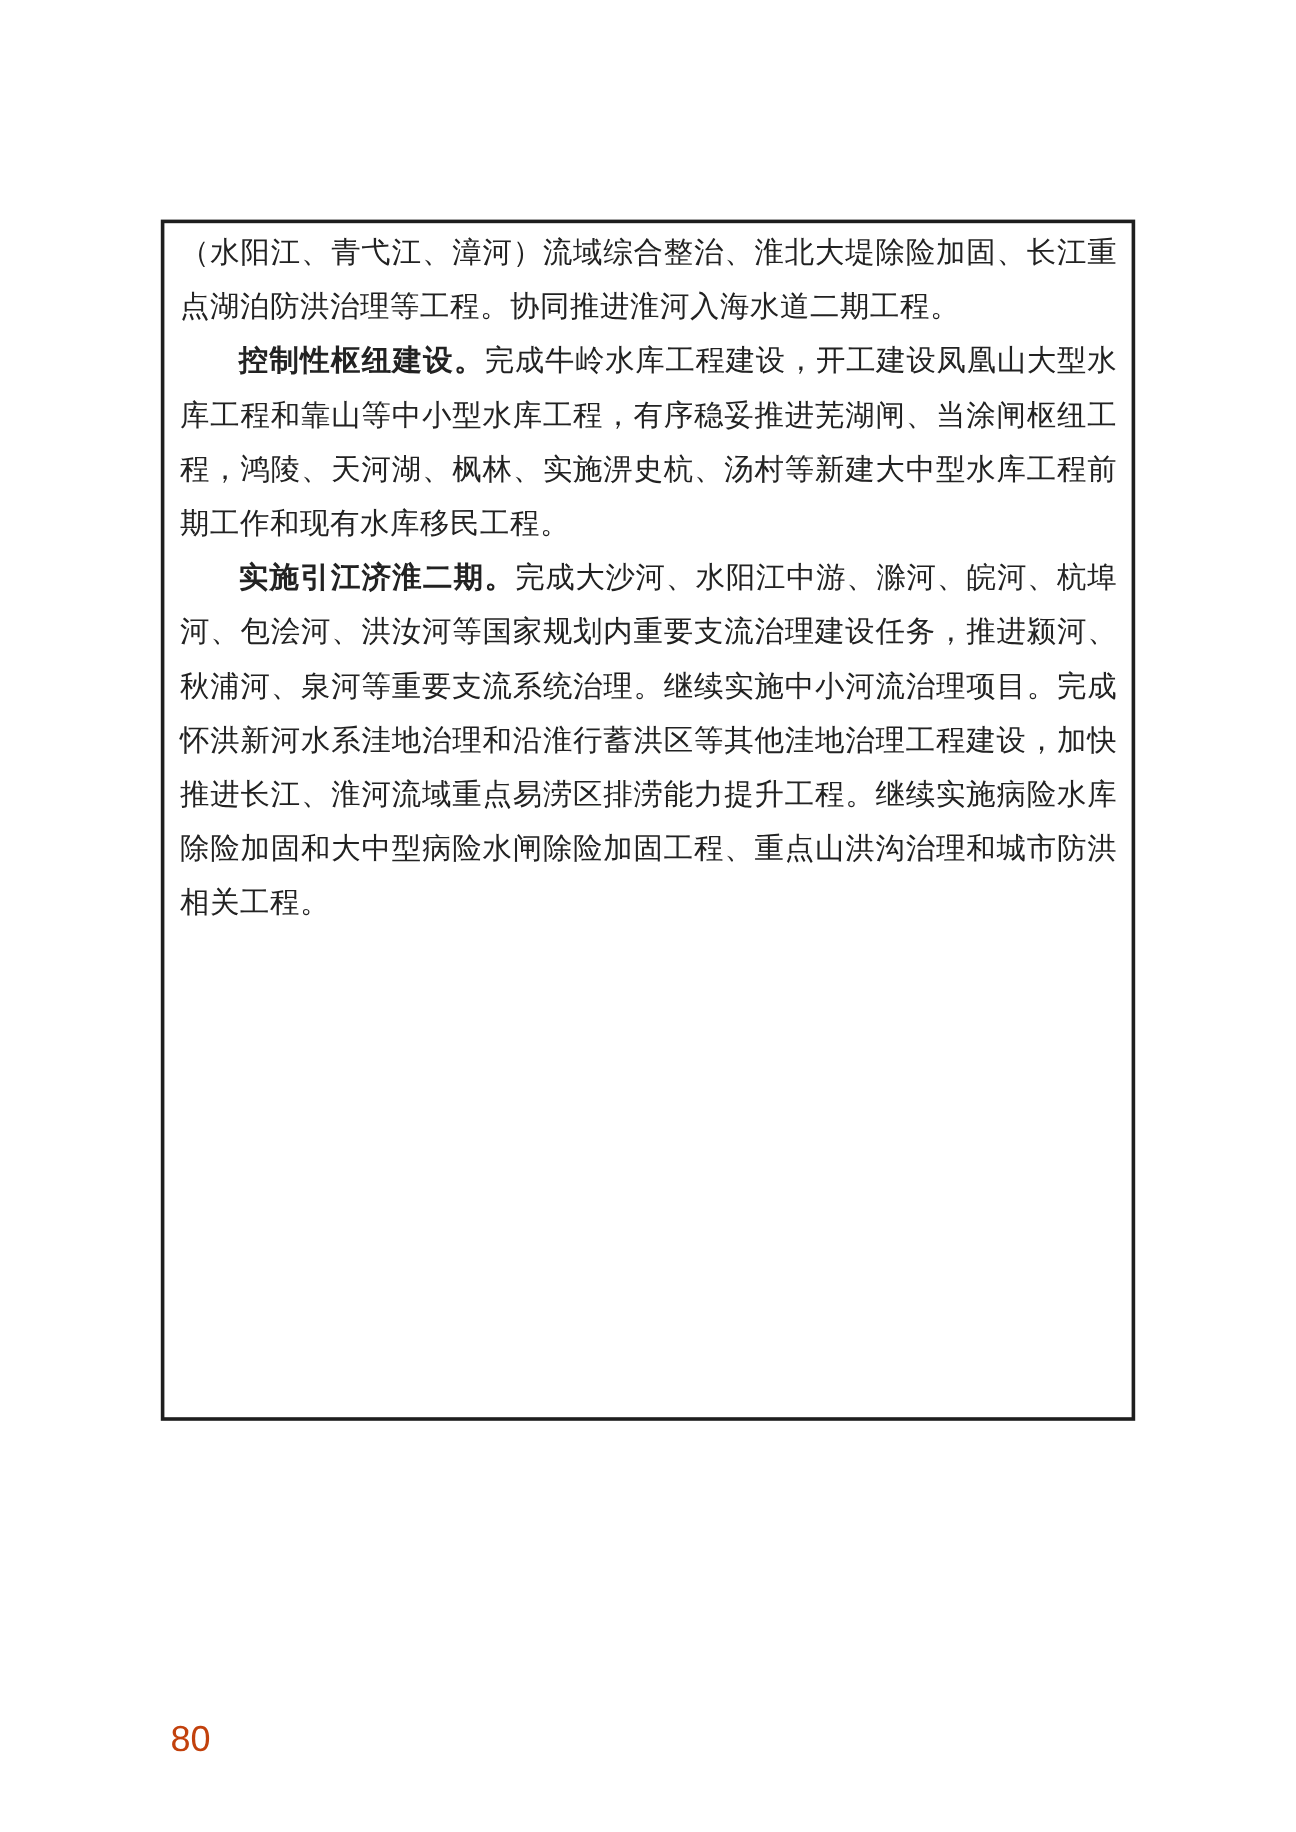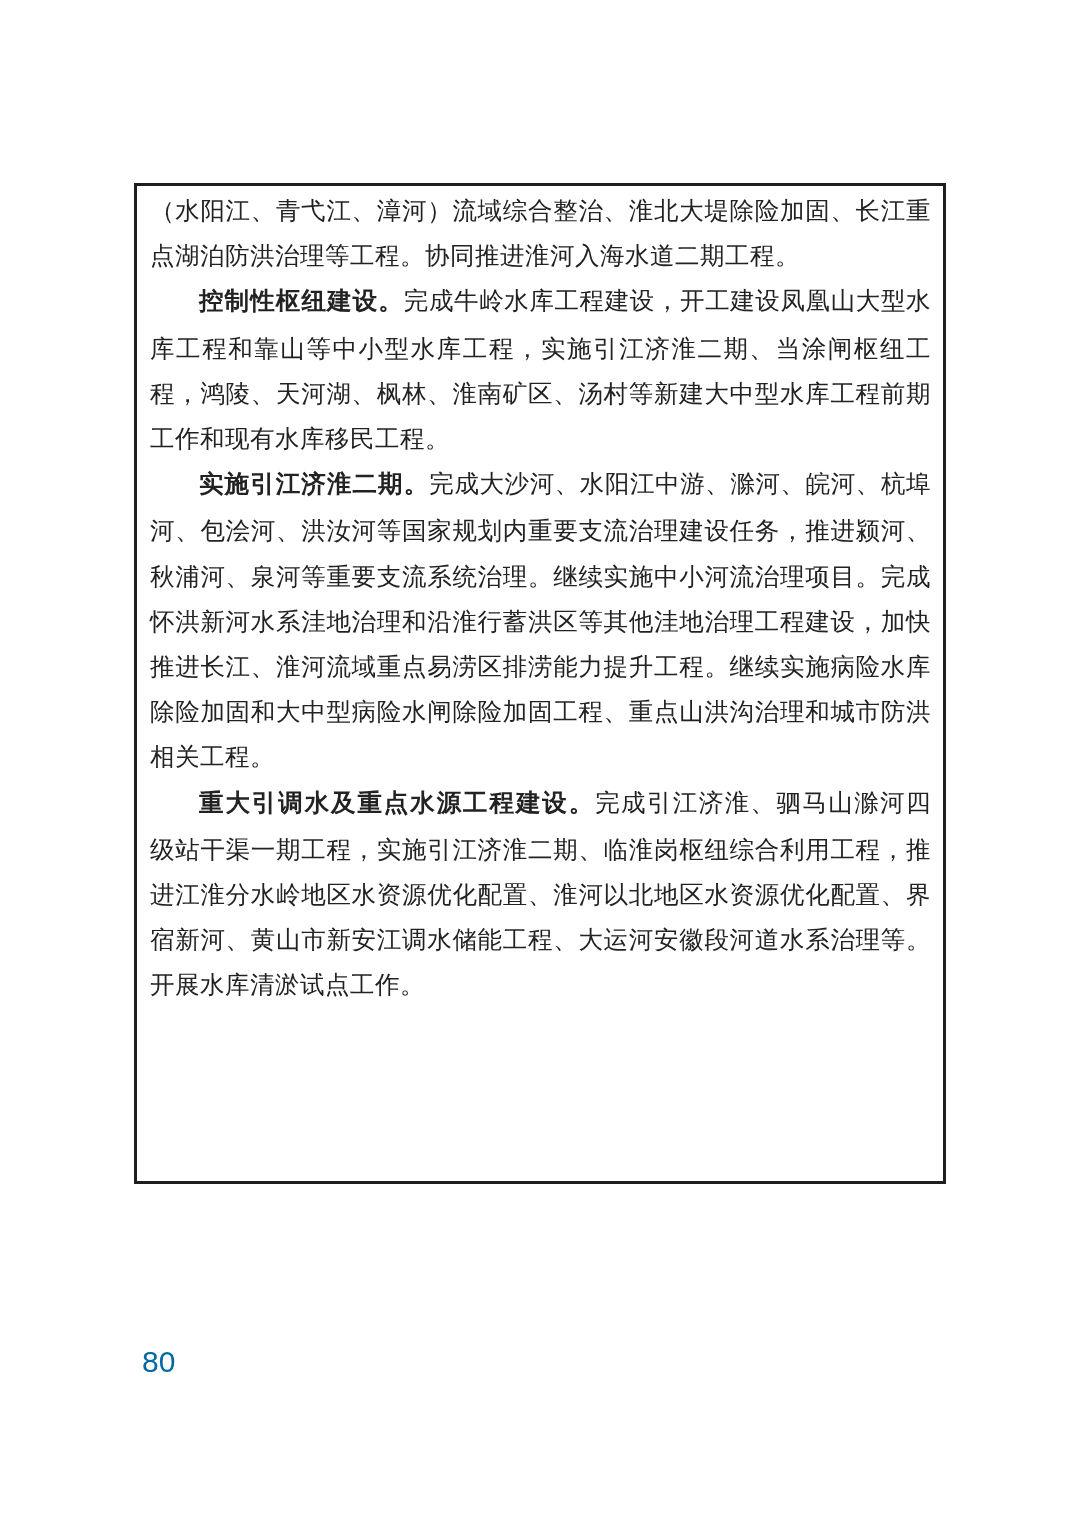--- a/index.html
+++ b/index.html
@@ -40,41 +40,40 @@
     color: #222222;
     text-align: justify;
     text-justify: inter-character;
     word-break: break-all;
   }
   .para.indent {
     text-indent: 2em;
   }
   .lead {
     font-weight: 700;
-    font-family: Liberation Mono, monospace;
+    font-family: Liberation Serif, serif;
     letter-spacing: 1px;
   }
   .page-number {
     position: absolute;
     left: 142px;
-    top: 1344px;
+    top: 1432px;
     font-size: 30px;
     line-height: 36px;
-    color: #0369a1;
+    color: #c2410c;
     font-family: "Liberation Sans", "DejaVu Sans", sans-serif;
   }
 </style>
 </head>
 <body>
 
 <div class="page">
   <div class="text-box">
   <p class="para"><span class="body">（水阳江、青弋江、漳河）流域综合整治、淮北大堤除险加固、长江重点湖泊防洪治理等工程。协同推进淮河入海水道二期工程。</span></p>
 
-  <p class="para indent"><b class="lead">控制性枢纽建设。</b><span class="body">完成牛岭水库工程建设，开工建设凤凰山大型水库工程和靠山等中小型水库工程，实施引江济淮二期、当涂闸枢纽工程，鸿陵、天河湖、枫林、淮南矿区、汤村等新建大中型水库工程前期工作和现有水库移民工程。</span></p>
+  <p class="para indent"><b class="lead">控制性枢纽建设。</b><span class="body">完成牛岭水库工程建设，开工建设凤凰山大型水库工程和靠山等中小型水库工程，有序稳妥推进芜湖闸、当涂闸枢纽工程，鸿陵、天河湖、枫林、实施淠史杭、汤村等新建大中型水库工程前期工作和现有水库移民工程。</span></p>
 
   <p class="para indent"><b class="lead">实施引江济淮二期。</b><span class="body">完成大沙河、水阳江中游、滁河、皖河、杭埠河、包浍河、洪汝河等国家规划内重要支流治理建设任务，推进颍河、秋浦河、泉河等重要支流系统治理。继续实施中小河流治理项目。完成怀洪新河水系洼地治理和沿淮行蓄洪区等其他洼地治理工程建设，加快推进长江、淮河流域重点易涝区排涝能力提升工程。继续实施病险水库除险加固和大中型病险水闸除险加固工程、重点山洪沟治理和城市防洪相关工程。</span></p>
 
-  <p class="para indent"><b class="lead">重大引调水及重点水源工程建设。</b><span class="body">完成引江济淮、驷马山滁河四级站干渠一期工程，实施引江济淮二期、临淮岗枢纽综合利用工程，推进江淮分水岭地区水资源优化配置、淮河以北地区水资源优化配置、界宿新河、黄山市新安江调水储能工程、大运河安徽段河道水系治理等。开展水库清淤试点工作。</span></p>
 
 </div>
   <div class="page-number">80</div>
 </div>
 
 </body></html>

